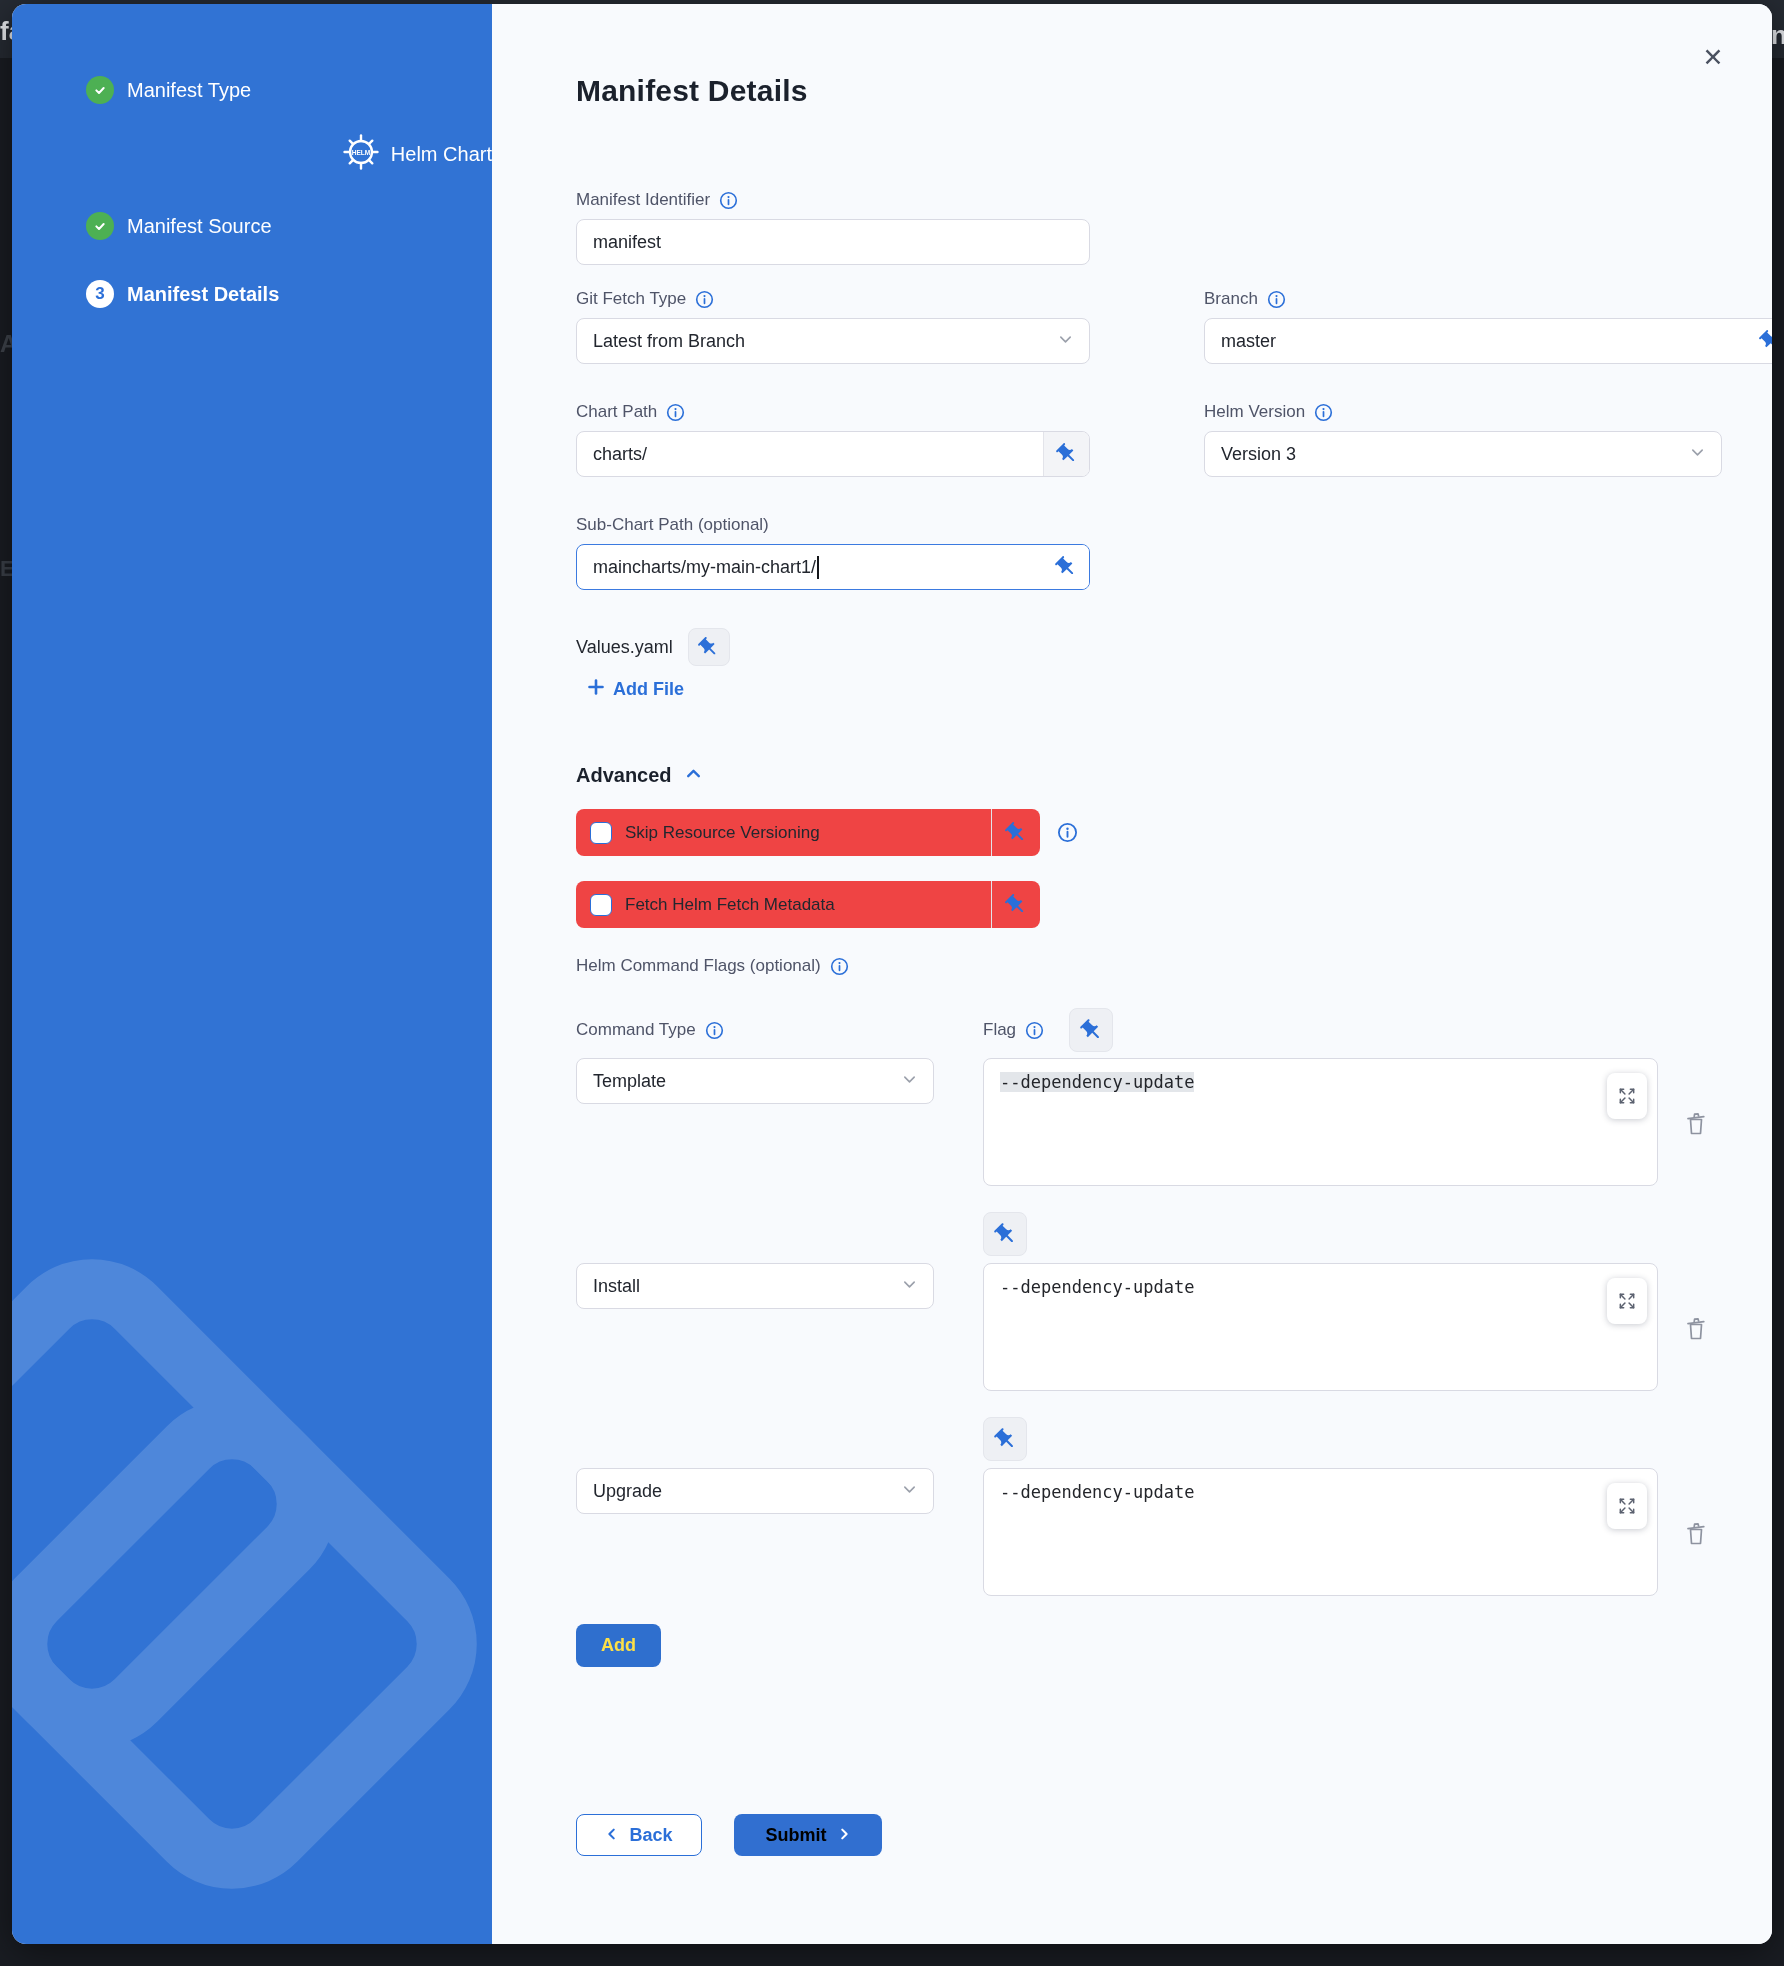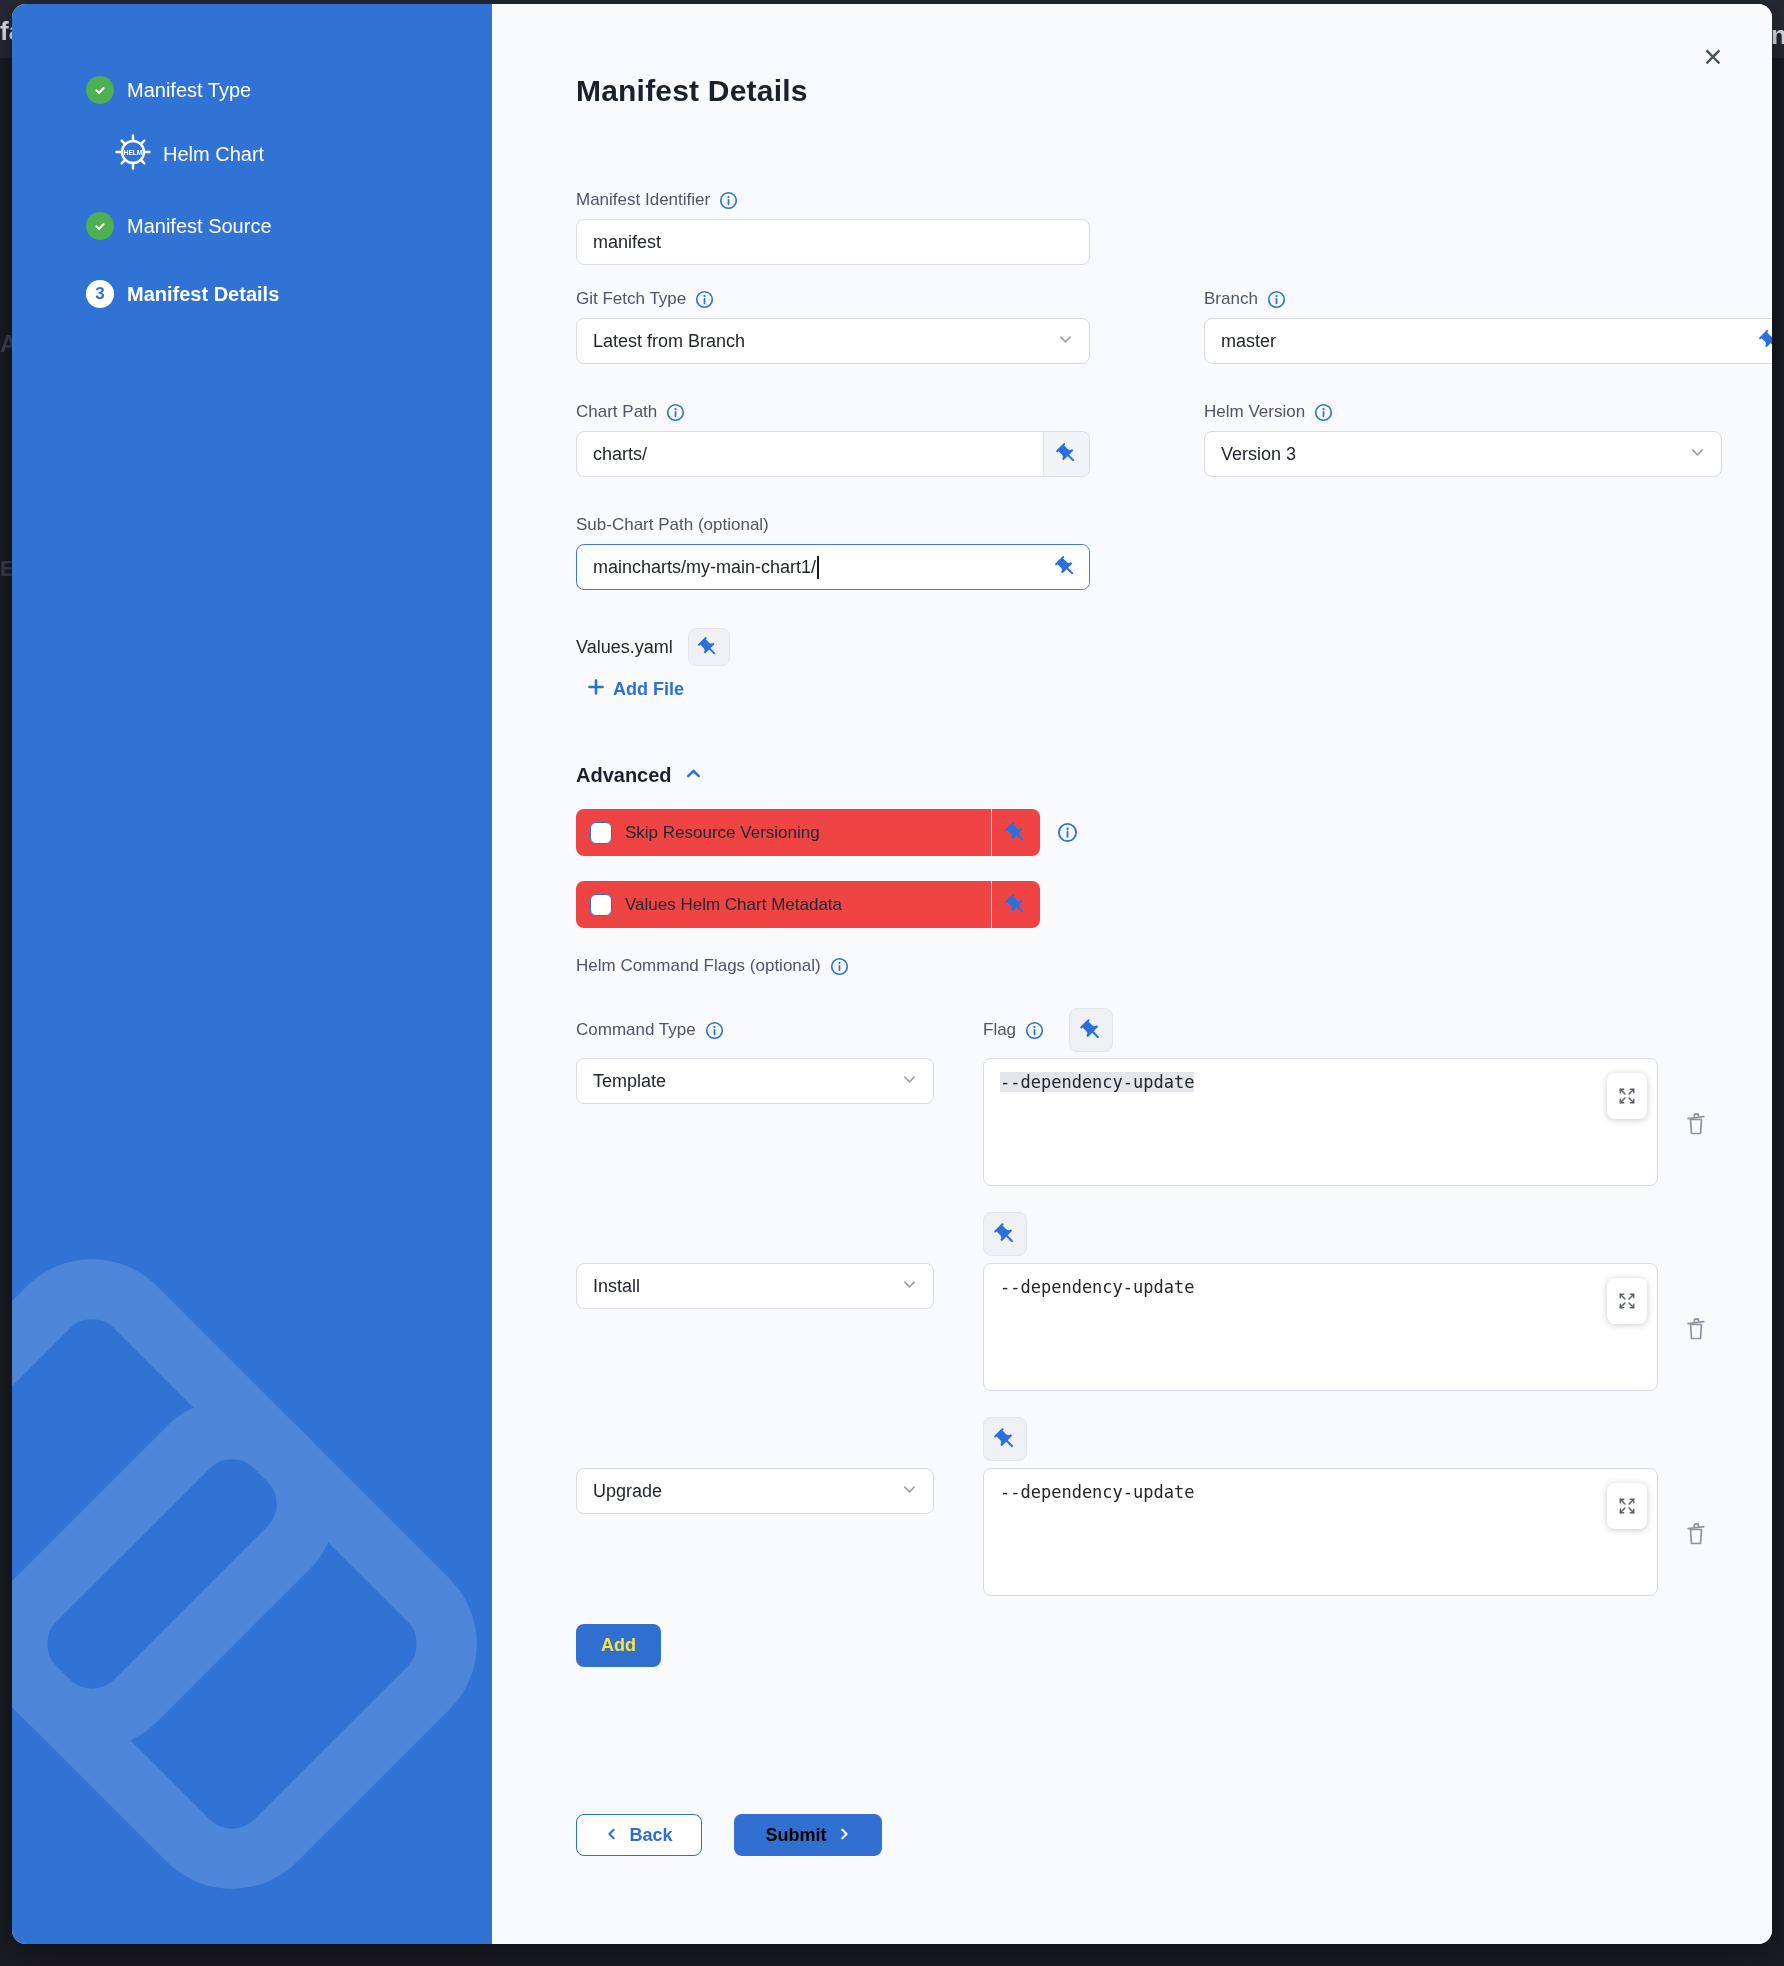--- a/index.html
+++ b/index.html
@@ -32,21 +32,21 @@
   .ring.r2 { left:140px; top:140px; width:400px; height:400px; }
   .steps { position:relative; padding:72px 0 0 74px; }
   .step { display:flex; align-items:center; gap:13px; }
   .step .badge { width:28px; height:28px; border-radius:50%; flex-shrink:0;
                  display:flex; align-items:center; justify-content:center; }
   .badge.done { background:#4db053; }
   .badge.current { background:#ffffff; color:#2b6fd8; font-size:17px; font-weight:700; }
   .step-label { color:#ffffff; font-size:20px; }
   .step.current .step-label { font-weight:700; }
   .step.sub { padding-left:27px; gap:10px; }
-  .s1 { margin-bottom:28px; } .s2 { margin-bottom:36px; } .s3 { margin-bottom:40px; }
+  .s1 { margin-bottom:28px; } .s2 { margin-bottom:36px;justify-content:flex-end; } .s3 { margin-bottom:40px; }
   
   .panel { position:relative; flex:1; padding:70px 0 0 84px; background:#f8fafd; }
   .close {
     position:absolute; top:38px; right:44px; width:30px; height:30px;
     background:none; border:none; color:#4a5160; font-size:25px; line-height:30px;
     cursor:pointer; text-align:center;
   }
   h1 { font-size:30px; font-weight:700; color:#1b212c; letter-spacing:.2px; }
   .section-mt { margin-top:82px; }
   .label-row { display:flex; align-items:center; gap:9px; margin-bottom:9px; }
@@ -353,21 +353,21 @@
             <circle cx="10" cy="10" r="8.2" fill="none" stroke="#2b6fd8" stroke-width="1.7"></circle>
             <circle cx="10" cy="6.4" r="1.15" fill="#2b6fd8"></circle>
             <line x1="10" y1="9.2" x2="10" y2="14" stroke="#2b6fd8" stroke-width="1.8" stroke-linecap="round"></line>
           </svg>
       </span>
     </div>
 
     <div class="check-wrap cw2">
       <div class="check-row">
         <span class="checkbox"></span>
-        <span class="check-label">Values Helm Chart Metadata</span>
+        <span class="check-label">Fetch Helm Fetch Metadata</span>
         <span class="sep"></span>
         <span class="pin-zone">
           <svg width="24" height="24" viewBox="0 0 24 24">
               <path transform="rotate(-45 12 12)" d="M16 9V4h1c.55 0 1-.45 1-1s-.45-1-1-1H7c-.55 0-1 .45-1 1s.45 1 1 1h1v5c0 1.66-1.34 3-3 3v2h5.97v7l1 1 1-1v-7H19v-2c-1.66 0-3-1.34-3-3z" fill="#2b6fd8"></path>
             </svg>
         </span>
       </div>
     </div>
 
     

